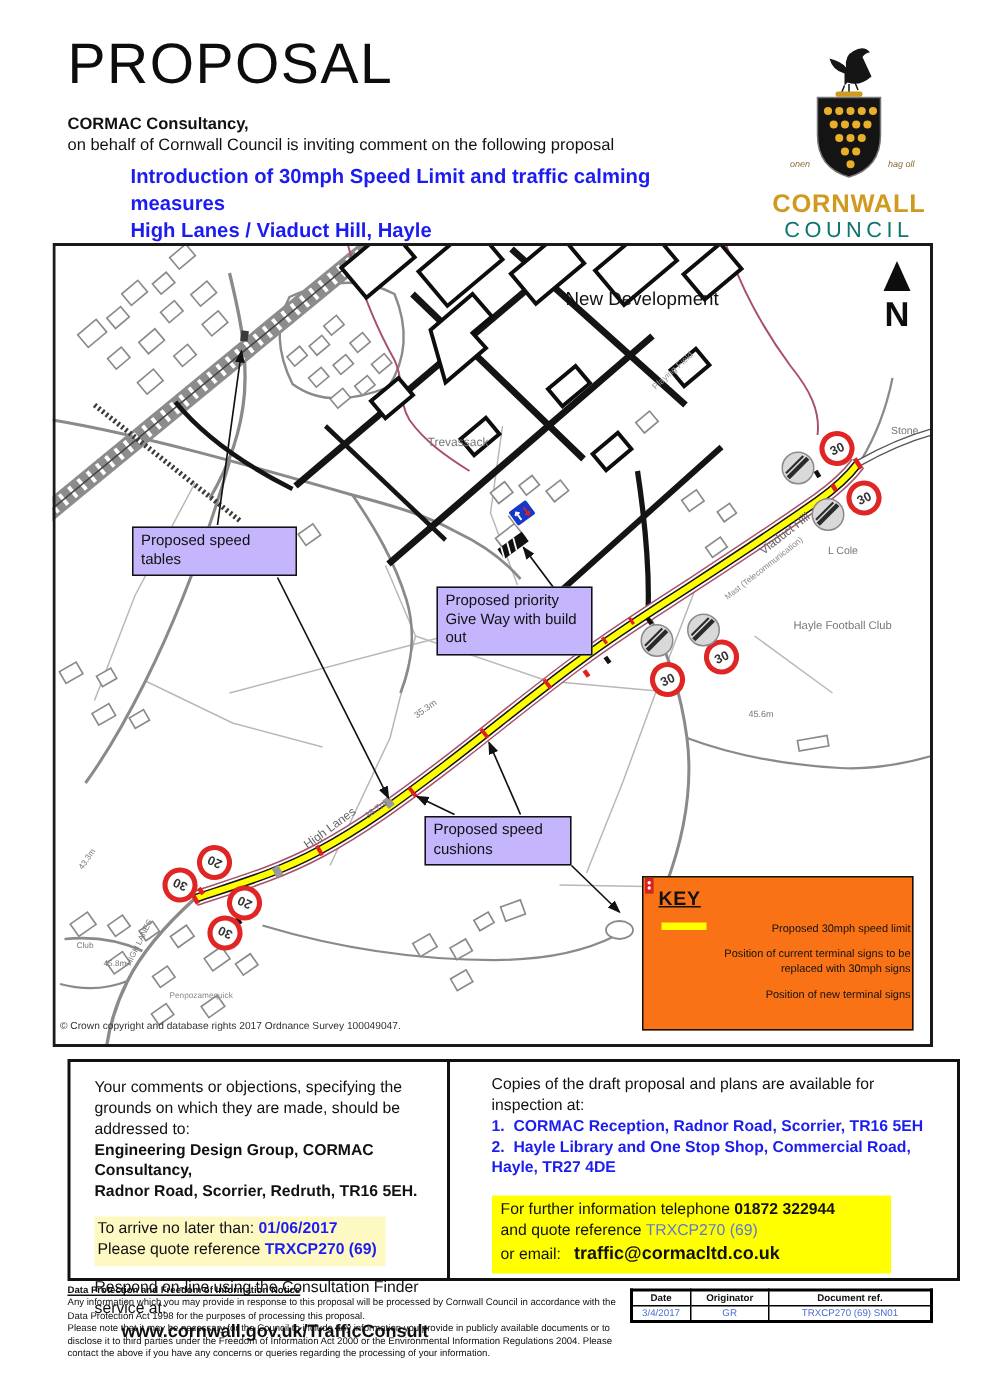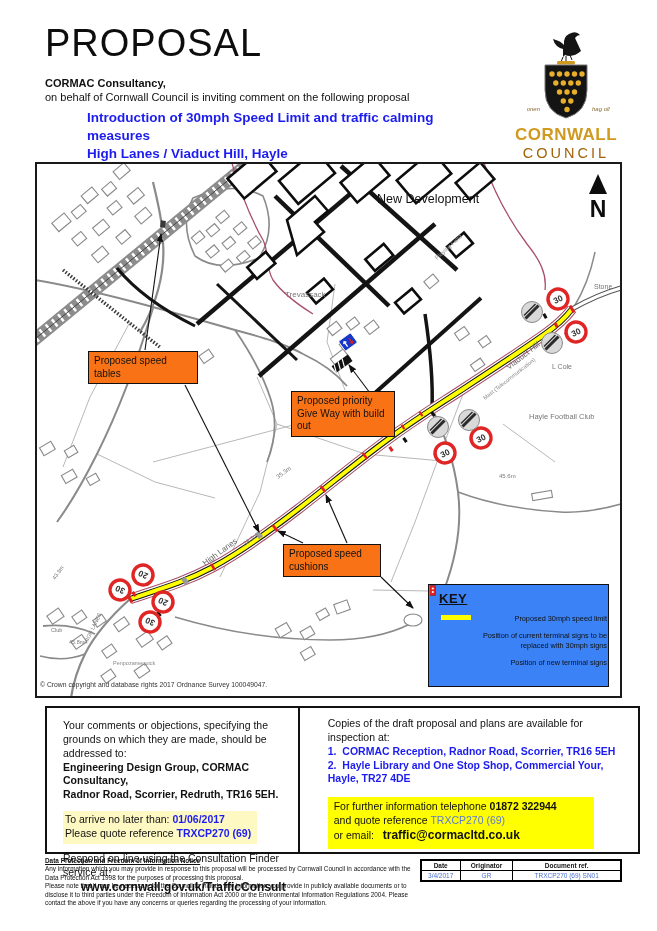--- a/index.html
+++ b/index.html
@@ -5,31 +5,31 @@
   html,body{margin:0;padding:0;background:#fff;}
   .page{position:relative;width:657px;height:931px;background:#fff;overflow:hidden;
         font-family:"Liberation Sans",sans-serif;color:#111;}
   
   .title{position:absolute;left:45px;top:22px;font-size:38px;letter-spacing:1px;color:#0d0d0d;}
   .hdr{position:absolute;left:45px;top:76px;width:450px;font-size:11px;line-height:1.3;}
   .hdr .org{font-weight:bold;}
   .hdr .prop{color:#1c1cf0;font-weight:bold;font-size:13.5px;line-height:1.35;margin-top:4px;padding-left:42px;}
   .logo{position:absolute;left:510px;top:30px;width:112px;text-align:center;}
   .logo-name{font-size:17px;font-weight:bold;color:#d0991f;letter-spacing:.5px;margin-top:1px;}
-  .logo-sub{font-size:14.5px;color:#a16207;letter-spacing:3px;}
+  .logo-sub{font-size:14.5px;color:#0f766e;letter-spacing:3px;}
   
   .map{position:absolute;left:35px;top:162px;width:587px;height:536px;background:#fff;}
   .map svg{position:absolute;left:0;top:0;}
-  .callout{position:absolute;background:#f97316;border:1.6px solid #111;font-size:10px;
+  .callout{position:absolute;background:#c4b5fd;border:1.6px solid #111;font-size:10px;
            line-height:1.25;padding:3px 5px;color:#111;}
   .co-tables{left:53px;top:189px;width:98px;}
   .co-giveway{left:256px;top:229px;width:92px;}
   .co-cushions{left:248px;top:382px;width:86px;}
   .keybox{position:absolute;left:393px;top:422px;width:181px;height:103px;border:1.7px solid #111;
-          background:#3b82f6;padding:6px 0 0 10px;box-sizing:border-box;}
+          background:#f97316;padding:6px 0 0 10px;box-sizing:border-box;}
   .keybox h3{font-size:13px;margin:0 0 8px;text-decoration:underline;letter-spacing:.5px;}
   .krow{display:flex;align-items:flex-start;margin-bottom:8px;text-align:right;}
   .kswatch{flex:0 0 40px;padding-left:2px;padding-top:1px;}
   .ktext{font-size:7.3px;line-height:1.3;width:126px;}
   .ybar{width:30px;height:5px;background:#ffff00;}
   .mapcopy{position:absolute;left:5px;top:519px;font-size:6.8px;color:#333;}
   
   .boxes{position:absolute;left:45px;top:706px;width:577px;height:148px;display:flex;}
   .bbox{border:2px solid #111;background:#fff;box-sizing:border-box;font-size:10.5px;line-height:1.32;}
   .bbox.left{width:288px;padding:11px 12px 0 16px;}
@@ -435,21 +435,21 @@
     </div>
 
     <div class="bbox right">
       <div style="width:300px;">Copies of the draft proposal and plans are available for inspection at:</div>
       <div class="blue">
         <span>1.</span>&nbsp;
         <span>CORMAC Reception, Radnor Road, Scorrier, TR16 5EH</span>
       </div>
       <div class="blue" style="width:290px;">
         <span>2.</span>&nbsp;
-        <span>Hayle Library and One Stop Shop, Commercial Your, Hayle, TR27 4DE</span>
+        <span>Hayle Library and One Stop Shop, Commercial Road, Hayle, TR27 4DE</span>
       </div>
       <div class="yhl2">
         <span>For further information telephone </span><span class="bold">01872 322944</span><br>
         <span>and quote reference </span><span class="blue-lt">TRXCP270 (69)</span><br>
         <span>or email: </span>&nbsp;&nbsp;<span class="email">traffic@cormacltd.co.uk</span>
       </div>
     </div>
   </div>
 
   <div class="footer">

